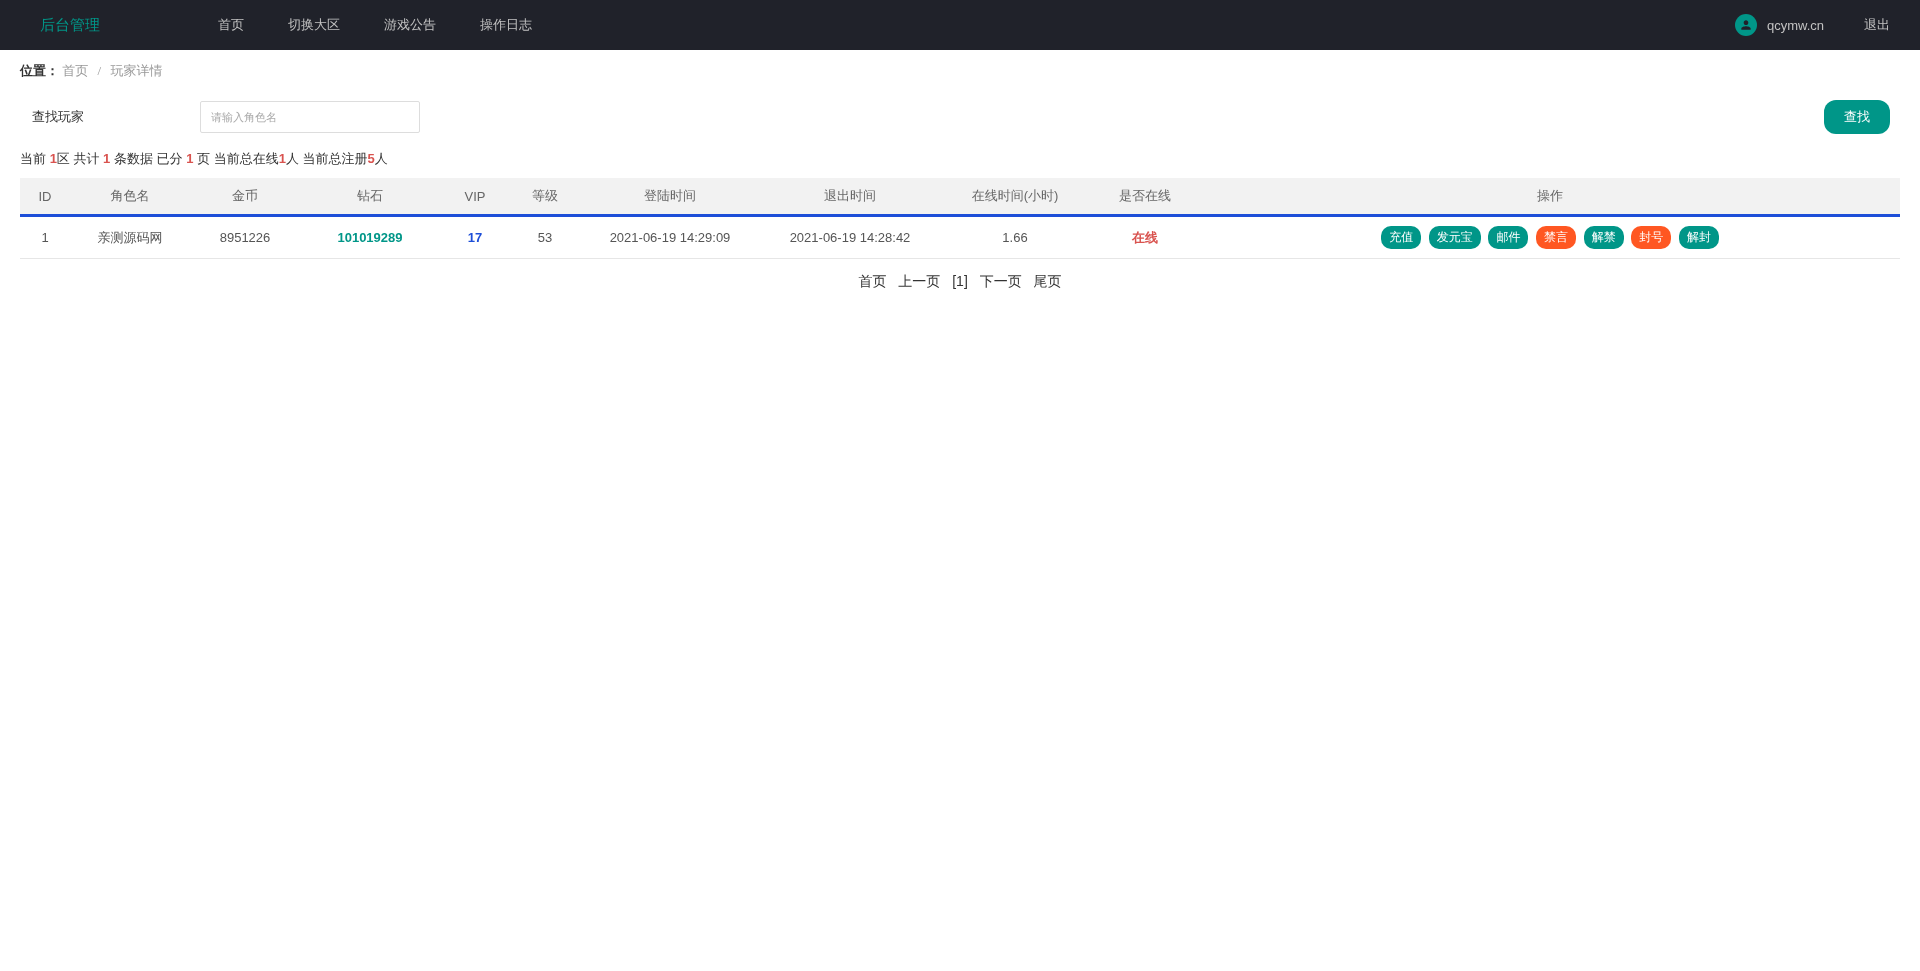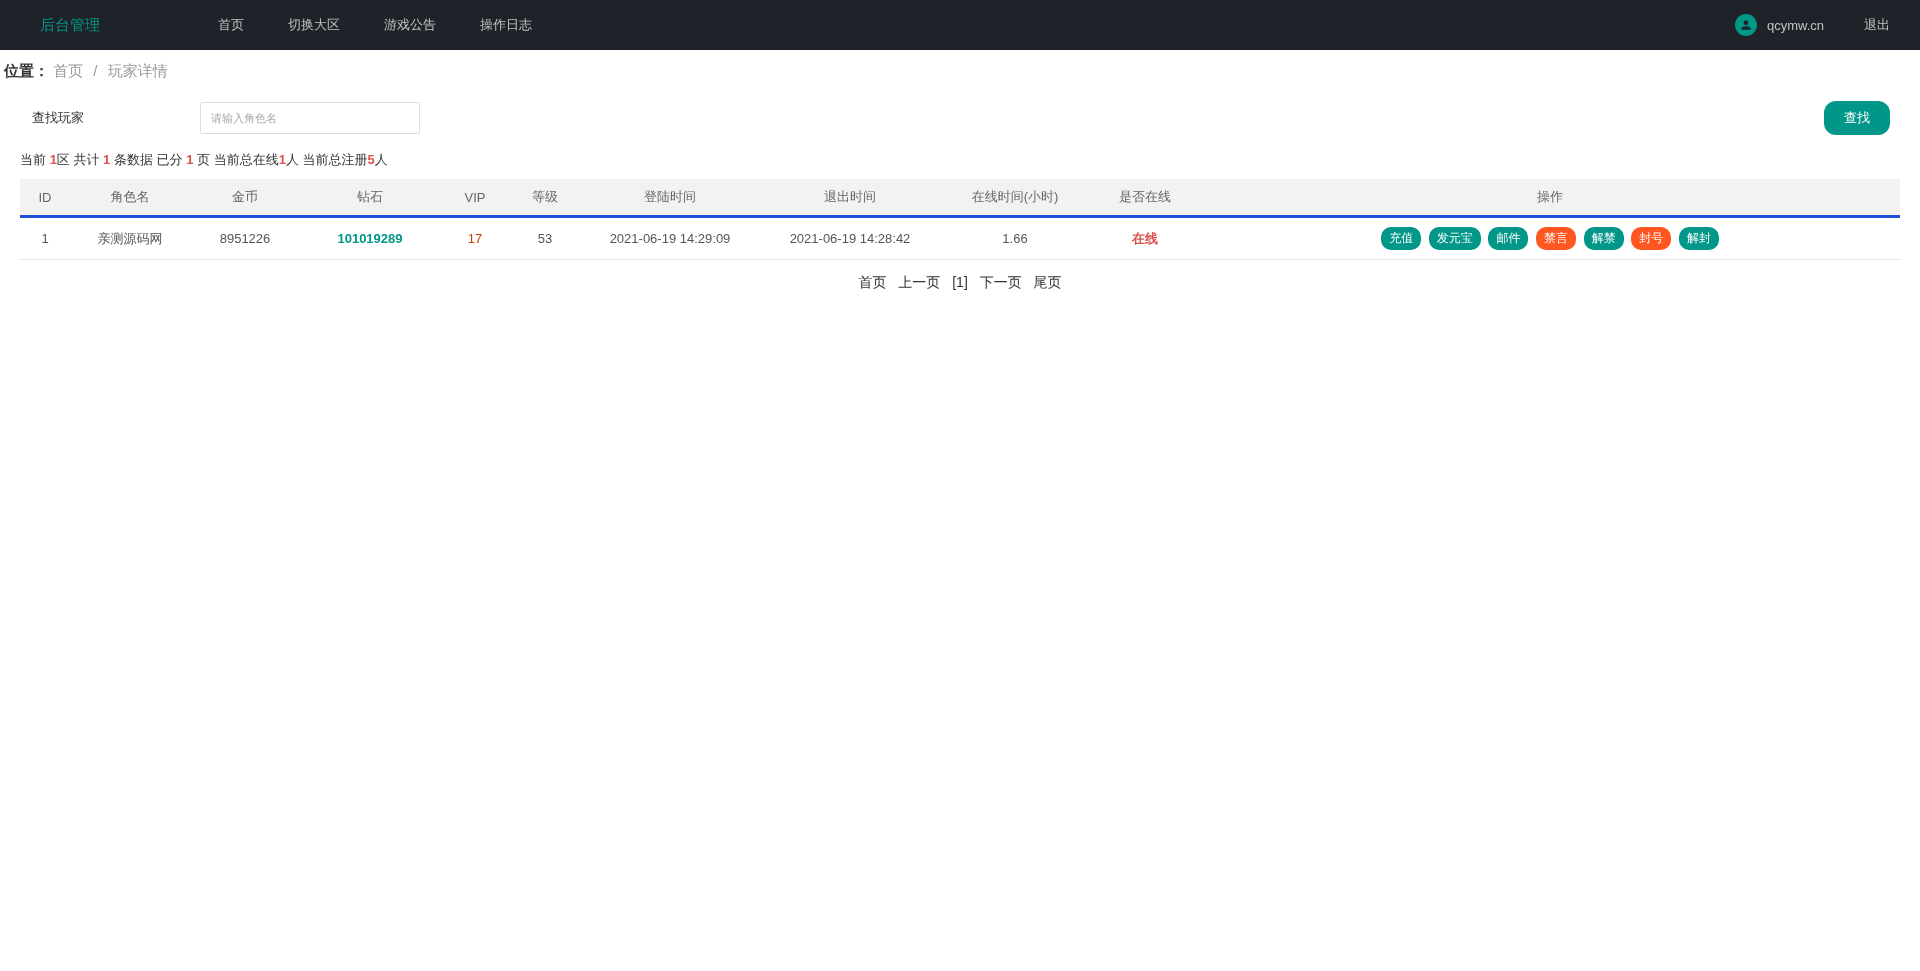--- a/index.html
+++ b/index.html
@@ -63,22 +63,23 @@
       margin-right: 30px;
       font-size: 13px;
     }
     .logout {
       color: #c2c2c2;
       cursor: pointer;
       padding: 0 10px;
       font-size: 13px;
     }
     .breadcrumb {
-      padding: 12px 4px;
-      font-size: 15px;
+      padding: 12px 20px;
+      font-size: 13px;
+      font-family: Liberation Serif, serif;
     }
     .breadcrumb-label {
       font-weight: bold;
       color: #333;
     }
     .breadcrumb-link {
       color: #999;
       cursor: pointer;
     }
     .breadcrumb-sep {
@@ -156,22 +157,22 @@
       padding: 9px 8px;
       text-align: center;
       border-bottom: 1px solid #e6e6e6;
       color: #555;
     }
     .diamond-val {
       color: #009688;
       font-weight: bold;
     }
     .vip-val {
-      color: #c2410c;
-      font-weight: normal;
+      color: #1d4ed8;
+      font-weight: bold;
     }
     .online-val {
       color: #d9534f;
       font-weight: bold;
     }
     .action-btn {
       display: inline-block;
       padding: 3px 8px;
       border-radius: 10px;
       color: #fff;

